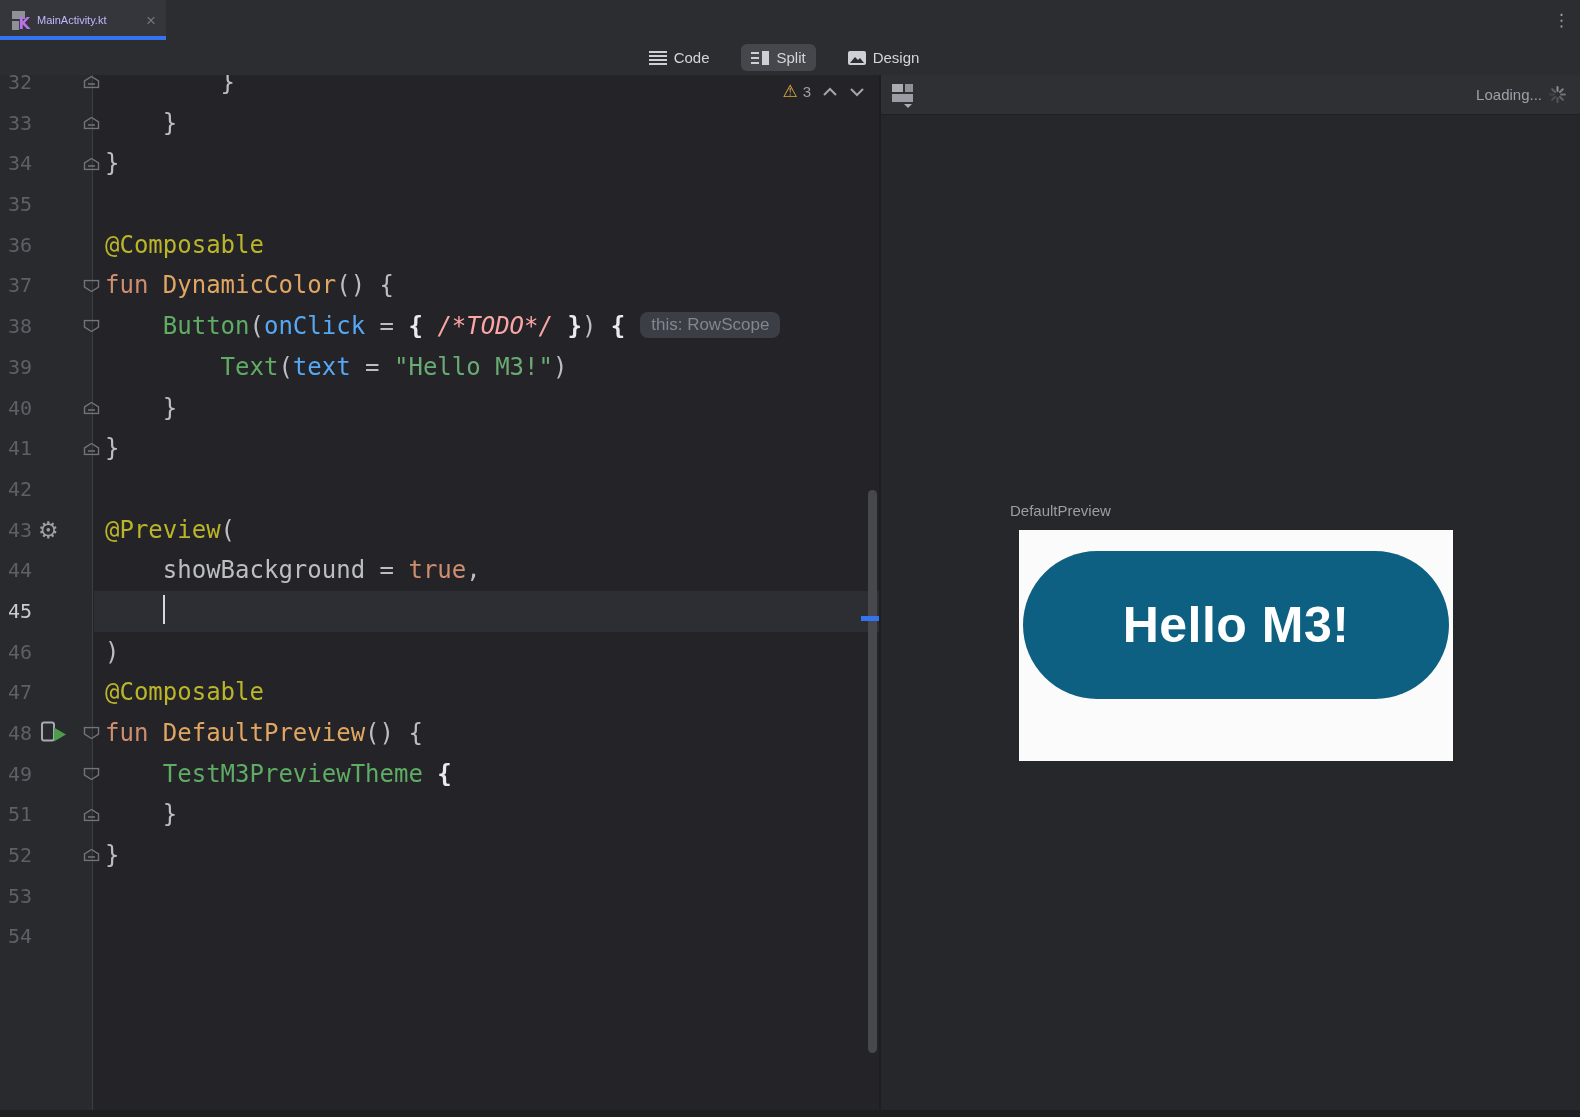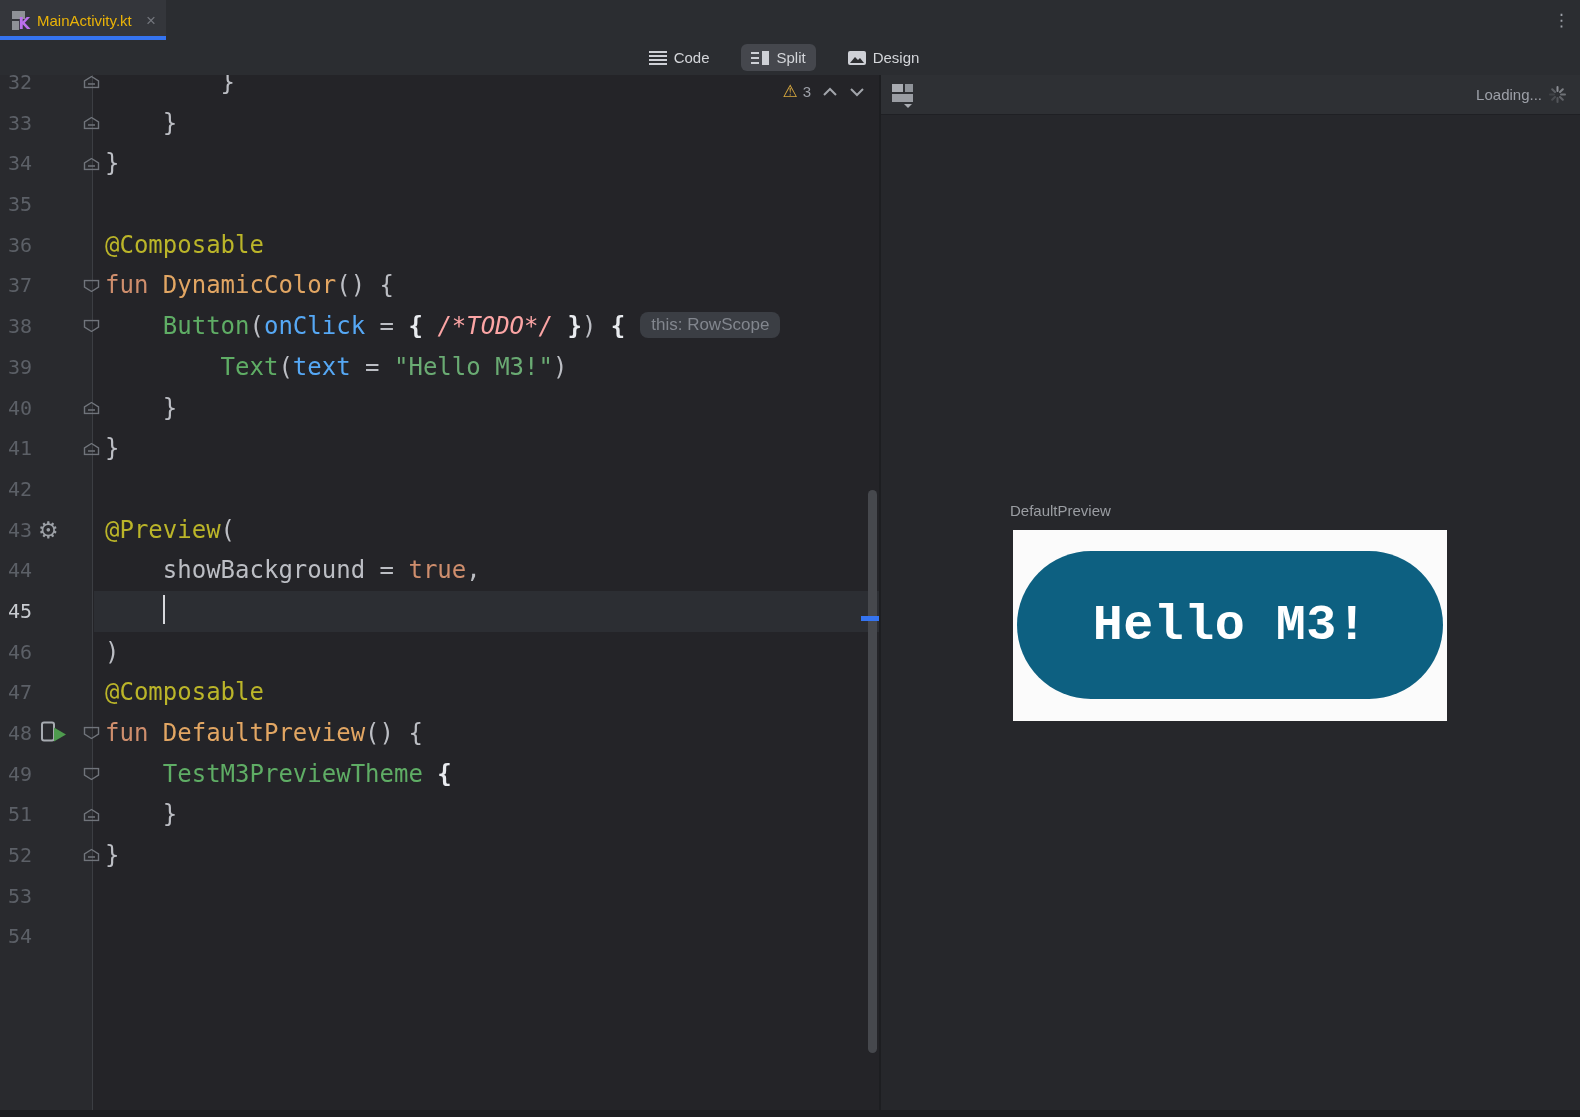--- a/index.html
+++ b/index.html
@@ -6,21 +6,21 @@
   html,body { background:#1b1c1f; }
   .app {
     position:relative; width:1580px; height:1117px; overflow:hidden;
     background:#2b2d31; font-family:"Liberation Sans", sans-serif; color:#ced0d6;
   }
   
   .tabbar { height:40px; display:flex; align-items:stretch; background:#2b2d31; position:relative; }
   .tab { position:relative; width:166px; display:flex; align-items:center; gap:7px;
          padding:0 10px 0 10px; background:#34363b; cursor:default; }
   .tab-underline { position:absolute; left:0; right:0; bottom:0; height:4px; background:var(--accent,#3574f0); }
-  .tab-label { font-size:15px; color:#eab308; white-space:nowrap; }
+  .tab-label { font-size:11px; color:#c4b5fd; white-space:nowrap; }
   .tab-close { margin-left:auto; font-size:17px; color:#73767d; line-height:1; }
   .kt-icon { position:relative; width:20px; height:21px; flex:0 0 auto; }
   .kt-doc  { position:absolute; left:2px; top:1px; width:13px; height:8px; background:#8e9197; }
   .kt-doc2 { position:absolute; left:2px; top:11px; width:7px; height:9px; background:#8e9197; }
   .kt-k { position:absolute; right:0px; bottom:-2px; color:#bb70ec; font-weight:bold;
           font-size:15px; font-family:"DejaVu Sans", sans-serif; }
   .tabbar-kebab { margin-left:auto; align-self:center; margin-right:10px; color:#9da0a8; font-size:17px; letter-spacing:0; }
   
   .toolbar { height:35px; display:flex; align-items:center; justify-content:center; gap:22px; padding-right:12px; background:#2b2d31; }
   .viewbtn { display:flex; align-items:center; gap:7px; padding:5px 10px; border-radius:6px; font-size:15px; color:#d4d6da; }
@@ -67,21 +67,21 @@
   
   .divider { width:2px; background:#1d1e21; flex:0 0 auto; }
   
   .preview { flex:1; background:#26272b; display:flex; flex-direction:column; }
   .ptoolbar { height:40px; background:#2e3034; border-bottom:1px solid #1f2024;
               display:flex; align-items:center; justify-content:space-between; padding:0 14px 0 10px; }
   .loading-wrap { display:flex; align-items:center; gap:7px;margin-left:28px; }
   .loading-text { font-size:15px; color:#9da0a8; }
   .pcanvas { position:relative; flex:1; }
   .plabel { position:absolute; left:129px; top:387px; font-size:15px; color:#9b9ea3; }
-  .pcard { position:absolute; left:132px; top:415px; width:434px; height:191px; background:#fbfbfb;font-family:Liberation Mono, monospace; }
+  .pcard { position:absolute; left:138px; top:415px; width:434px; height:231px; background:#fbfbfb; }
   .pill { position:absolute; left:4px; right:4px; top:21px; height:148px; border-radius:75px;
           background:var(--pillcolor,#0d6081); display:flex; align-items:center; justify-content:center; }
   .pill-text { color:#ffffff; font-size:50px; font-weight:bold; letter-spacing:0.5px; }
   
   .statusbar { height:7px; background:#1d1e21; }
 </style>
 </head>
 <body>
 
 <div class="app">

